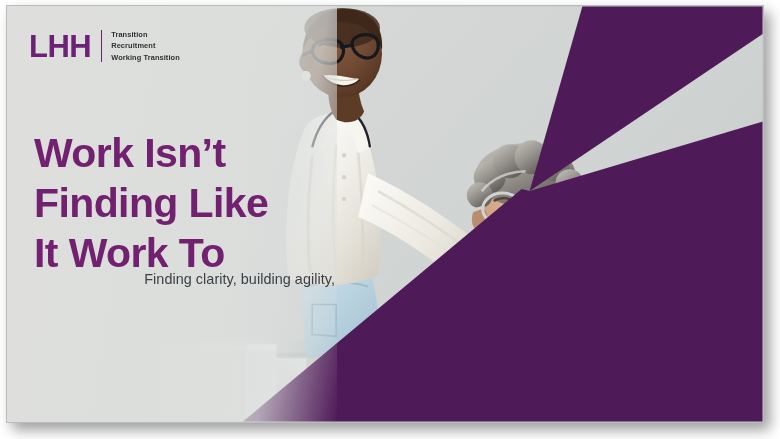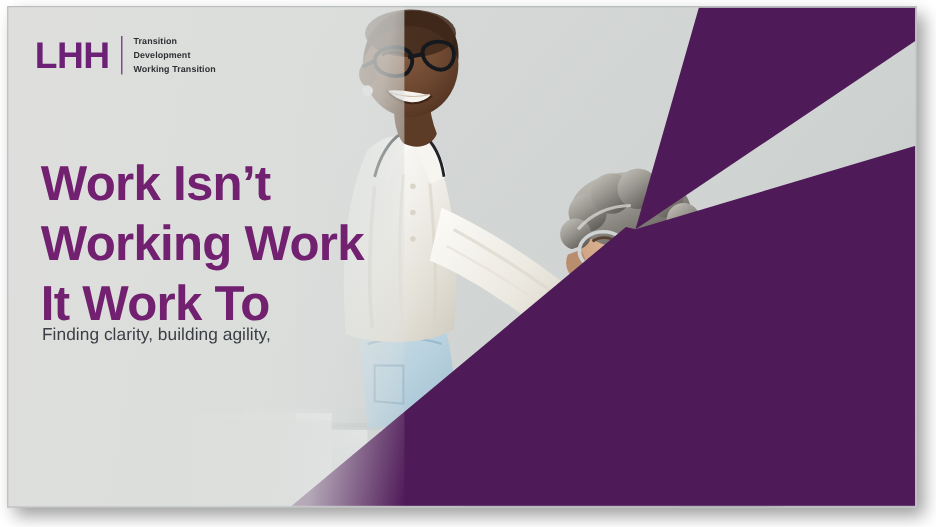--- a/index.html
+++ b/index.html
@@ -129,20 +129,21 @@
   #subtitle {
     position: absolute;
     left: 28px;
     top: 263px;
     width: 300px;
     color: #3b3f45;
     font-size: 14.4px;
     line-height: 20.5px;
     font-weight: 400;
     letter-spacing: 0.05px;
+    text-align: right;
   }
   #subtitle .sl { display: block; white-space: nowrap; }
 </style>
 </head>
 <body>
 
 <div id="slide-frame">
 
   <div id="card-shadow"></div>
 
@@ -382,28 +383,28 @@
     </div>
 
     <div id="left-panel">
       <div id="left-wash"></div>
 
       <div id="logo-block">
         <div id="logo-lhh">LHH</div>
         <div id="logo-divider"></div>
         <div id="logo-tagline">
           <div>Transition</div>
-          <div>Development</div>
+          <div>Recruitment</div>
           <div>Working Transition</div>
         </div>
       </div>
 
       <div id="headline">
         <span class="hl">Work Isn’t</span>
-        <span class="hl">Working Work</span>
+        <span class="hl">Finding Like</span>
         <span class="hl">It Work To</span>
       </div>
 
       <div id="subtitle">
         <span class="sl">Finding clarity, building agility,</span>
       </div>
     </div>
 
   </div>
 </div>

